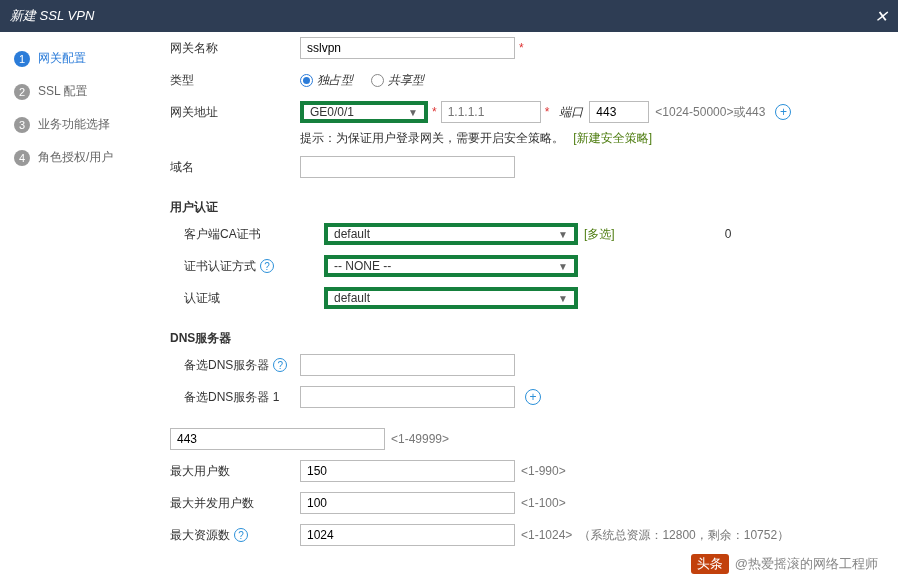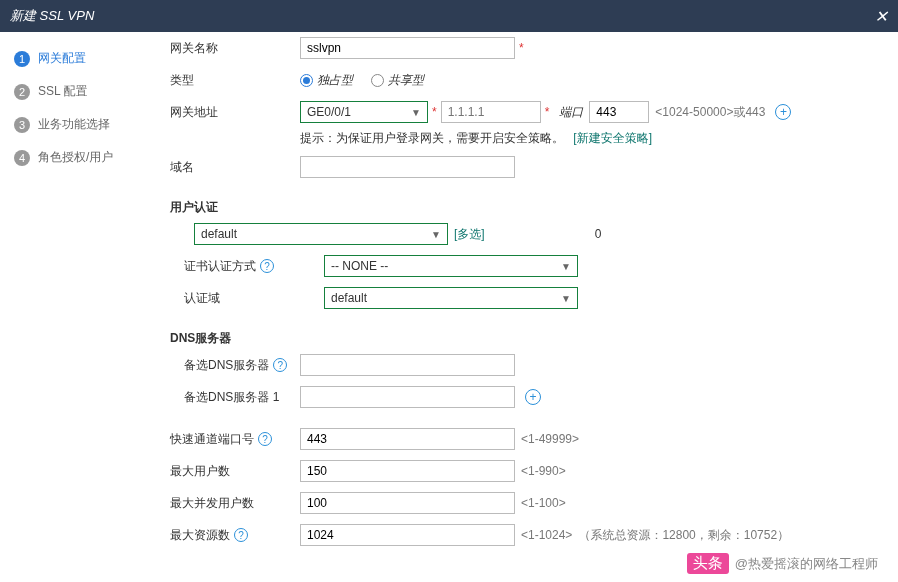--- a/index.html
+++ b/index.html
@@ -14,37 +14,37 @@
 .step.active .num { background: #2b7cd9; }
 .main { flex: 1; padding: 4px 20px; overflow-y: auto; position: relative; }
 .row { display: flex; align-items: center; margin-bottom: 8px; min-height: 24px; }
 .label { width: 130px; color: #333; flex-shrink: 0; }
 .label.indent { padding-left: 14px; }
 .section-head { font-weight: bold; margin-top: 20px; margin-bottom: 6px; }
 .input { height: 22px; border: 1px solid #bbb; padding: 0 6px; font-size: 12px; background: #fff; }
 .input.w200 { width: 215px; }
 .input.w100 { width: 100px; }
 .input.w60 { width: 60px; }
-.select { height: 22px; border: 1px solid #15803d; background: #fff; display: inline-flex; align-items: center; padding: 0 6px; cursor: pointer; position: relative; }
+.select { height: 22px; border: 4px solid #15803d; background: #fff; display: inline-flex; align-items: center; padding: 0 6px; cursor: pointer; position: relative; }
 .select.w120 { width: 128px; }
 .select.w200 { width: 254px; margin-left: 24px; }
 .select .chev { margin-left: auto; font-size: 10px; color: #666; }
 .req { color: #d33; margin: 0 4px; }
 .hint { color: #777; margin-left: 6px; }
-.link { color: #0f766e; cursor: pointer; margin-left: 6px; }
+.link { color: #4d7c0f; cursor: pointer; margin-left: 6px; }
 .radio-group { display: flex; align-items: center; gap: 18px; font-style: italic; }
 .radio { display: inline-flex; align-items: center; gap: 4px; cursor: pointer; }
 .radio .dot { width: 13px; height: 13px; border: 1px solid #888; border-radius: 50%; display: inline-flex; align-items: center; justify-content: center; }
 .radio .dot.checked::after { content: ""; width: 7px; height: 7px; background: #2b7cd9; border-radius: 50%; }
 .radio .dot.checked { border-color: #2b7cd9; }
 .help { display: inline-flex; width: 14px; height: 14px; border: 1px solid #2b90d9; color: #2b90d9; border-radius: 50%; align-items: center; justify-content: center; font-size: 10px; margin-left: 4px; cursor: pointer; }
 .plus { display: inline-flex; width: 16px; height: 16px; border: 1px solid #2b90d9; color: #2b90d9; border-radius: 50%; align-items: center; justify-content: center; font-size: 12px; margin-left: 10px; cursor: pointer; }
 .tipline { margin-left: 130px; margin-top: -2px; margin-bottom: 8px; color: #333; }
 .watermark { position: absolute; bottom: 8px; right: 20px; color: #888; font-size: 13px; display: flex; align-items: center; gap: 6px; }
-.wm-badge { background: #ec4899; color: #fff; border-radius: 3px; padding: 1px 6px; font-size: 15px; }
+.wm-badge { background: #c2410c; color: #fff; border-radius: 3px; padding: 1px 6px; font-size: 13px; }
 </style>
 </head>
 <body>
 
 <div class="titlebar">
   <span>新建 SSL VPN</span>
   <span class="close">✕</span>
 </div>
 
 <div class="container">
@@ -111,20 +111,23 @@
     </div>
 
     <div class="row">
       <span class="label">域名</span>
       <input class="input w200" style="">
     </div>
 
     <div class="section-head">用户认证</div>
 
     <div class="row">
+      <span class="label indent">
+        <span>客户端CA证书</span>
+      </span>
       <span class="select w200">
         <span>default</span>
         <span class="chev">▼</span>
       </span>
       <span class="link">[多选]</span>
       <span style="margin-left:110px; color:#333;">0</span>
     </div>
 
     <div class="row">
       <span class="label indent">
@@ -155,23 +158,20 @@
 
     <div class="row">
       <span class="label indent">备选DNS服务器 1</span>
       <input class="input w200" style="">
       <span class="plus">+</span>
     </div>
 
     <div style="height:10px;"></div>
 
     <div class="row">
-      <span class="label">
-        <span>快速通道端口号</span><span class="help">?</span>
-      </span>
       <input class="input w200" value="443" style="">
       <span class="hint">&lt;1-49999&gt;</span>
     </div>
 
     <div class="row">
       <span class="label">最大用户数</span>
       <input class="input w200" value="150" style="">
       <span class="hint">&lt;1-990&gt;</span>
     </div>
 

